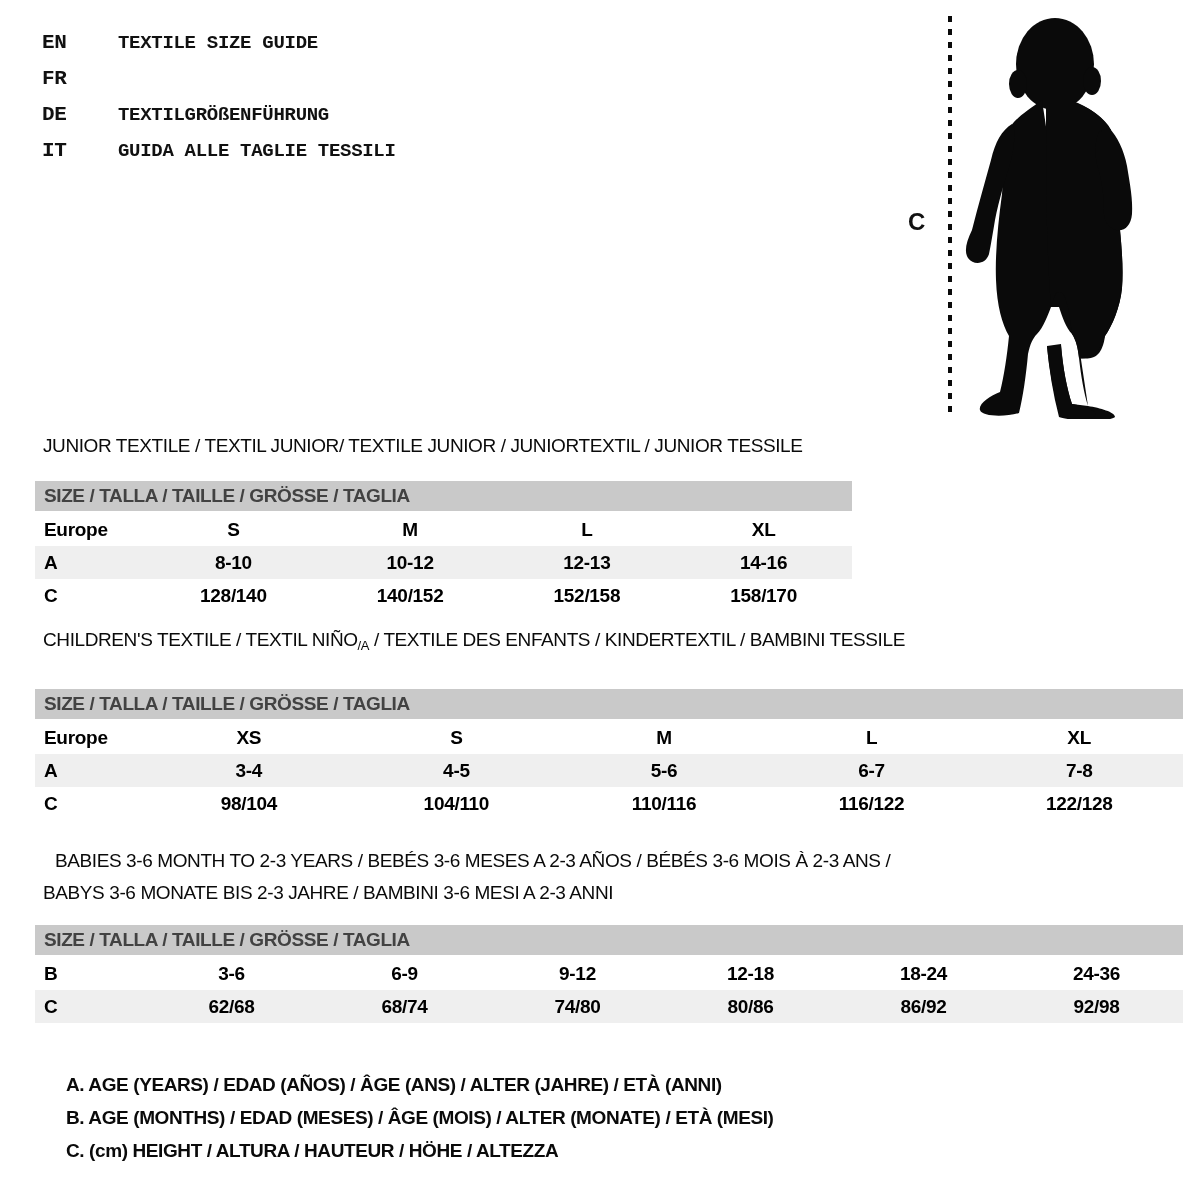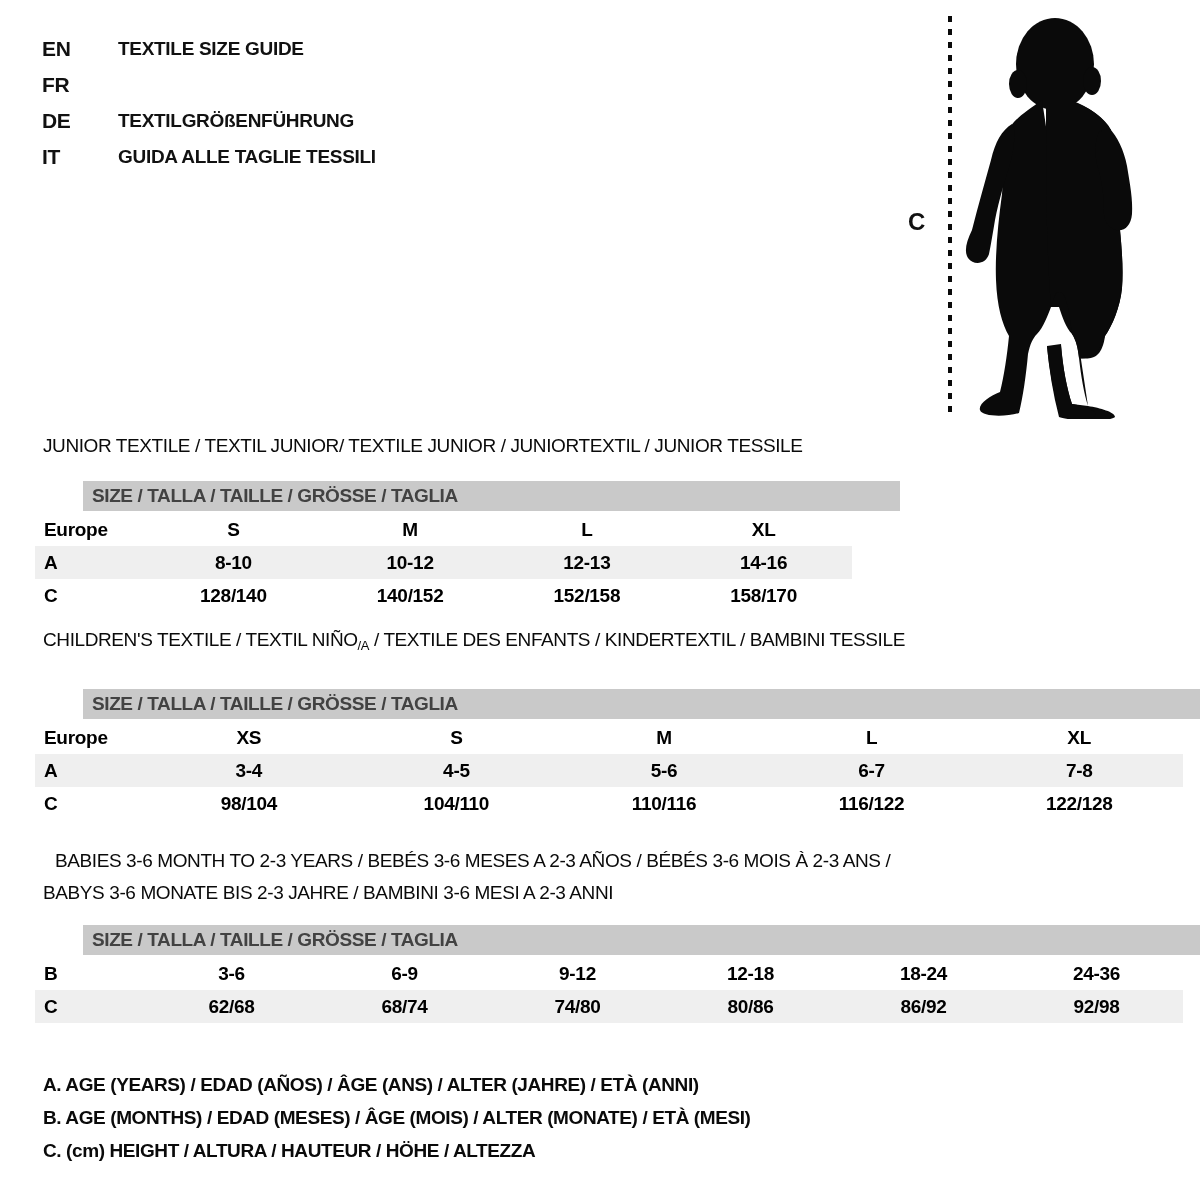--- a/index.html
+++ b/index.html
@@ -4,46 +4,45 @@
 <style>
   html,body{margin:0;padding:0;}
   body{
     width:1200px;height:1200px;background:#ffffff;
     font-family:"Liberation Sans","DejaVu Sans",sans-serif;
     color:#111;position:relative;overflow:hidden;
     -webkit-font-smoothing:antialiased;
   }
   .abs{position:absolute;}
   
-  .lang-block{left:42px;top:31px;}
+  .lang-block{left:42px;top:25px;font-family:Liberation Mono, monospace;}
   .lang-row{display:flex;height:36px;line-height:36px;}
   .lang-code{width:76px;font-weight:bold;font-size:21px;letter-spacing:-0.3px;}
   .lang-label{font-weight:bold;font-size:19px;letter-spacing:-0.3px;white-space:nowrap;}
   
   .c-label{left:908px;top:208px;font-weight:bold;font-size:24px;}
   
   .section-title{font-weight:normal;font-size:19px;letter-spacing:-0.4px;white-space:nowrap;color:#0a0a0a;}
   .sub-a{font-size:13px;vertical-align:-4px;letter-spacing:-0.4px;}
   
   .size-header{
     background:#c9c9c9;height:30px;line-height:30px;padding-left:9px;
     font-weight:bold;font-size:19px;letter-spacing:-0.4px;color:#424242;
     box-sizing:border-box;
-    margin-left:48px;
   }
   table.size-table{border-collapse:collapse;table-layout:fixed;}
   table.size-table td{
     height:33px;padding:0;text-align:center;vertical-align:middle;
     font-weight:bold;font-size:19px;letter-spacing:-0.3px;color:#000000;
     white-space:nowrap;
   }
   table.size-table td.lbl{text-align:left;padding-left:9px;}
   tr.shaded td{background:#efefef;}
   
-  .legend-line{font-weight:bold;font-size:19px;letter-spacing:-0.4px;line-height:33px;white-space:nowrap;color:#0a0a0a;}
+  .legend-line{font-weight:bold;font-size:19px;letter-spacing:-0.4px;line-height:33px;white-space:nowrap;color:#0a0a0a;margin-left:23px;}
 </style>
 </head>
 <body>
 
 <div class="abs lang-block">
   <div class="lang-row">
     <span class="lang-code">EN</span>
     <span class="lang-label">TEXTILE SIZE GUIDE</span>
   </div>
   <div class="lang-row">

